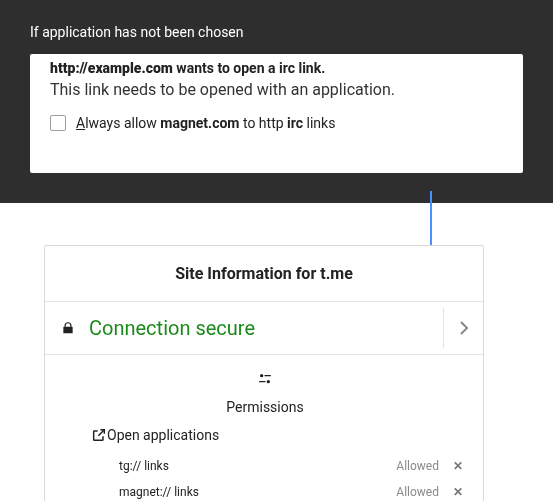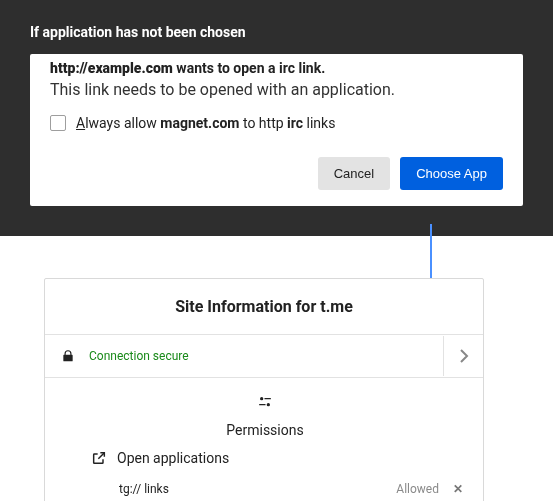--- a/index.html
+++ b/index.html
@@ -1,20 +1,20 @@
 <!DOCTYPE html>
 <html><head>
 <meta charset="utf-8">
 <style>
   * { box-sizing: border-box; margin: 0; padding: 0; }
   body { font-family: -apple-system, BlinkMacSystemFont, "Segoe UI", Roboto, Arial, sans-serif; background: #fff; width: 553px; }
 
   
   .dark-frame { background: #2e2e2e; padding: 24px 30px 30px 30px; }
-  .frame-title { color: #fff; font-size: 14px; font-weight: 700; margin-bottom: 14px; }
+  .frame-title { color: #fff; font-size: 14px; font-weight: 400; margin-bottom: 14px; }
   .dialog { background: #fff; border-radius: 2px; padding: 6px 20px 16px 20px; }
   .dialog-heading { font-size: 14px; font-weight: 700; color: #222; margin-bottom: 4px; }
   .dialog-sub { font-size: 16px; color: #333; margin-bottom: 16px; }
   .always-row { display: flex; align-items: center; gap: 10px; font-size: 14px; color: #222; margin-bottom: 26px; }
   .chk { width: 16px; height: 16px; border: 1px solid #9e9e9e; border-radius: 2px; background: #fff; flex-shrink: 0; }
   .always-label .u { text-decoration: underline; }
   .always-label b { font-weight: 700; }
   .btn-row { display: flex; justify-content: flex-end; gap: 10px; }
   .btn { font-size: 13px; padding: 9px 16px; border-radius: 3px; border: none; cursor: pointer; }
   .btn-secondary { background: #e3e3e3; color: #222; }
@@ -23,29 +23,29 @@
   
   .pointer-wrap { position: relative; height: 42px; }
   .pointer-line { position: absolute; left: 430px; top: -12px; width: 2px; height: 54px; background: #4a90ff; }
 
   
   .site-panel { width: 440px; margin: 0 0 0 44px; border: 1px solid #d9d9d9; border-radius: 2px; background: #fff; }
   .site-title-row { padding: 18px 16px; border-bottom: 1px solid #e2e2e2; text-align: center; }
   .site-title { font-size: 16px; font-weight: 700; color: #222; }
   .conn-row { display: flex; align-items: center; padding: 14px 16px; border-bottom: 1px solid #e2e2e2; }
   .lock-icon { width: 14px; height: 14px; margin-right: 14px; color: #222; flex-shrink: 0; }
-  .conn-status { color: #1a8a1a; font-size: 12px; }
+  .conn-status { color: #1a8a1a; font-size: 20px; }
   .chevron-box { margin-left: auto; width: 40px; height: 40px; border-left: 1px solid #e2e2e2; display: flex; align-items: center; justify-content: center; margin-top: -14px; margin-bottom: -14px; margin-right: -16px; }
   .chevron { color: #888; }
 
   .perm-section { padding: 16px 16px 10px 16px; }
   .perm-head { display: flex; align-items: center; gap: 12px; font-size: 14px; color: #222; margin-bottom: 12px; font-weight: 400; padding-left: 2px; flex-direction: column; }
   .sliders-icon { width: 16px; height: 16px; color: #222; flex-shrink: 0; }
 
-  .open-apps-row { display: flex; align-items: center; gap: 10px; font-size: 14px; color: #222; padding-left: 30px; margin-bottom: 10px; }
+  .open-apps-row { display: flex; align-items: center; font-size: 14px; color: #222; padding-left: 30px; margin-bottom: 10px; }
   .ext-icon { width: 16px; height: 16px; color: #222; flex-shrink: 0; }
 
   .link-row { display: flex; align-items: flex-end; font-size: 12px; color: #222; padding: 6px 0 6px 58px; }
   .link-label { flex: 1; }
   .allowed { color: #8a8a8a; margin-right: 10px; }
   .clear-x { color: #777; width: 18px; font-weight: 700; cursor: pointer; text-align: center; }
 </style>
 </head>
 <body>
 
@@ -54,24 +54,20 @@
   <div class="dialog">
     <div class="dialog-heading">
       <b>http://example.com</b><span> wants to open a irc link.</span>
     </div>
     <div class="dialog-sub">This link needs to be opened with an application.</div>
     <div class="always-row">
       <div class="chk"></div>
       <div class="always-label">
         <span class="u">A</span><span>lways allow </span><b>magnet.com</b><span> to http </span><b>irc</b><span> links</span>
       </div>
-    </div>
-    <div class="btn-row">
-      <button class="btn btn-secondary">Cancel</button>
-      <button class="btn btn-primary">Choose App</button>
     </div>
   </div>
 </div>
 
 <div class="pointer-wrap">
   <div class="pointer-line"></div>
 </div>
 
 <div class="site-panel">
   <div class="site-title-row">

